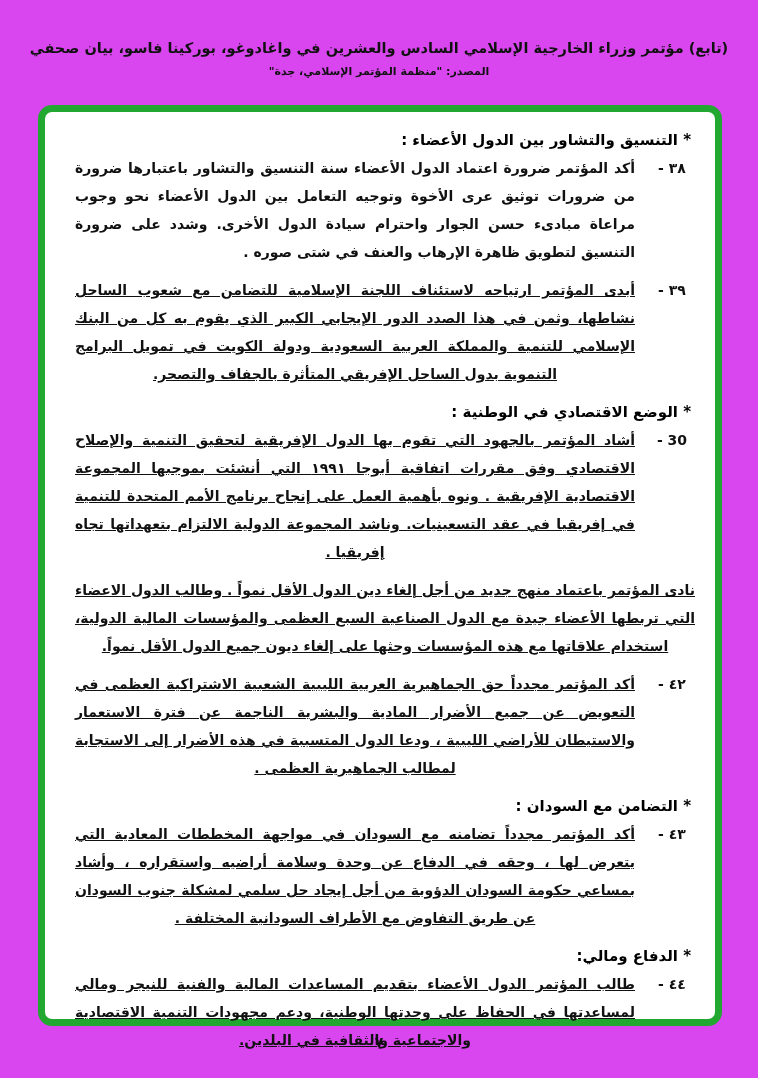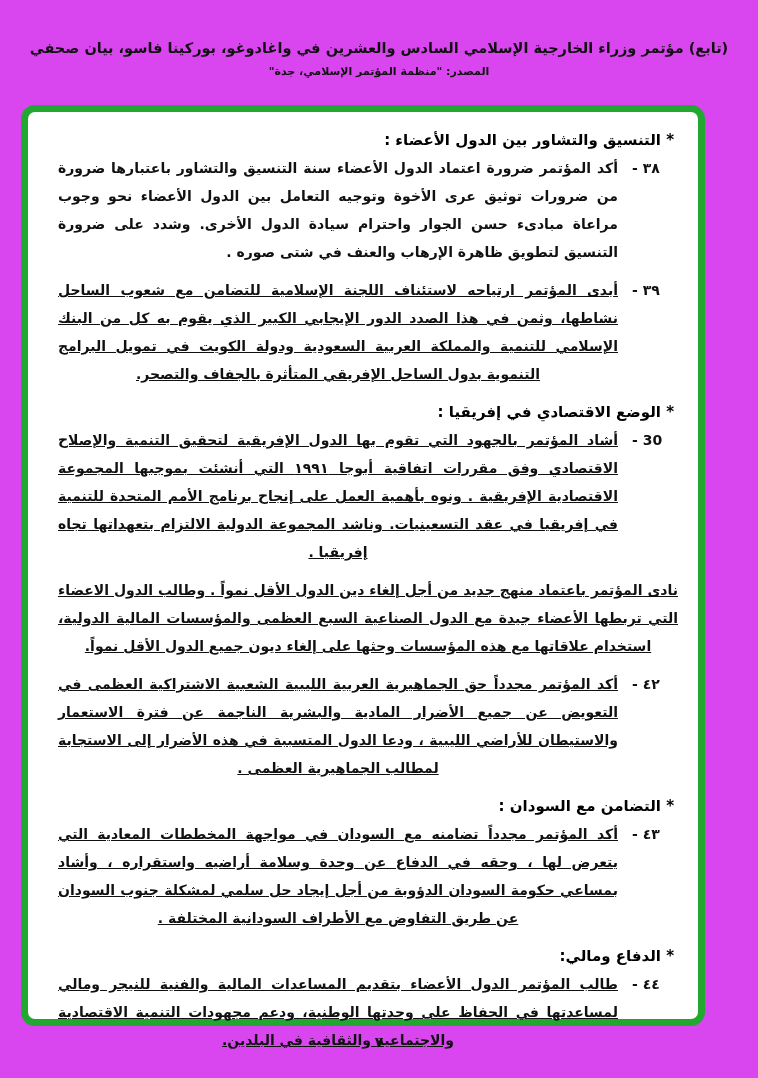--- a/index.html
+++ b/index.html
@@ -24,21 +24,21 @@
     letter-spacing: 0px;
   }
   .doc-header .line2 {
     font-size: 11px;
     font-weight: bold;
     margin-top: 9px;
   }
   
   .content-frame {
     position: absolute;
-    left: 21px;
+    left: 38px;
     top: 105px;
     width: 684px;
     height: 921px;
     box-sizing: border-box;
     border: 7px solid #22a831;
     border-radius: 14px;
     padding: 14px 20px 0 30px;
     direction: rtl;
     background: #ffffff;
   }
@@ -55,21 +55,21 @@
     display: flex;
     gap: 14px;
     font-size: 14px;
     font-weight: bold;
     line-height: 28px;
     margin: 0;
   }
   .item + .item { margin-top: 10px; }
   .item-number {
     flex: 0 0 46px;
-    text-align: left;
+    text-align: center;
     white-space: nowrap;
   }
   .item-text {
     flex: 1;
     text-align: justify;
     text-align-last: right;
   }
   .item-text.last-center { text-align-last: center; text-decoration: underline; }
   
   .page-footer {
@@ -98,21 +98,21 @@
     <div class="item">
       <div class="item-number">٣٨ -</div>
       <div class="item-text">أكد المؤتمر ضرورة اعتماد الدول الأعضاء سنة التنسيق والتشاور باعتبارها ضرورة من ضرورات توثيق عرى الأخوة وتوجيه التعامل بين الدول الأعضاء نحو وجوب مراعاة مبادىء حسن الجوار واحترام سيادة الدول الأخرى. وشدد على ضرورة التنسيق لتطويق ظاهرة الإرهاب والعنف في شتى صوره .</div>
     </div>
 
     <div class="item">
       <div class="item-number">٣٩ -</div>
       <div class="item-text last-center">أبدى المؤتمر ارتياحه لاستئناف اللجنة الإسلامية للتضامن مع شعوب الساحل نشاطها، وثمن في هذا الصدد الدور الإيجابي الكبير الذي يقوم به كل من البنك الإسلامي للتنمية والمملكة العربية السعودية ودولة الكويت في تمويل البرامج التنموية بدول الساحل الإفريقي المتأثرة بالجفاف والتصحر.</div>
     </div>
 
-    <div class="section-heading">* الوضع الاقتصادي في إفريقيا :</div>
+    <div class="section-heading">* الوضع الاقتصادي في الوطنية :</div>
     <div class="item">
       <div class="item-number">30 -</div>
       <div class="item-text last-center">أشاد المؤتمر بالجهود التي تقوم بها الدول الإفريقية لتحقيق التنمية والإصلاح الاقتصادي وفق مقررات اتفاقية أبوجا ١٩٩١ التي أنشئت بموجبها المجموعة الاقتصادية الإفريقية . ونوه بأهمية العمل على إنجاح برنامج الأمم المتحدة للتنمية في إفريقيا في عقد التسعينيات. وناشد المجموعة الدولية الالتزام بتعهداتها تجاه إفريقيا .</div>
     </div>
     <div class="item">
       <div class="item-text last-center">نادى المؤتمر باعتماد منهج جديد من أجل إلغاء دين الدول الأقل نمواً . وطالب الدول الاعضاء التي تربطها الأعضاء جيدة مع الدول الصناعية السبع العظمى والمؤسسات المالية الدولية، استخدام علاقاتها مع هذه المؤسسات وحثها على إلغاء ديون جميع الدول الأقل نمواً.</div>
     </div>
 
     <div class="item">
       <div class="item-number">٤٢ -</div>

